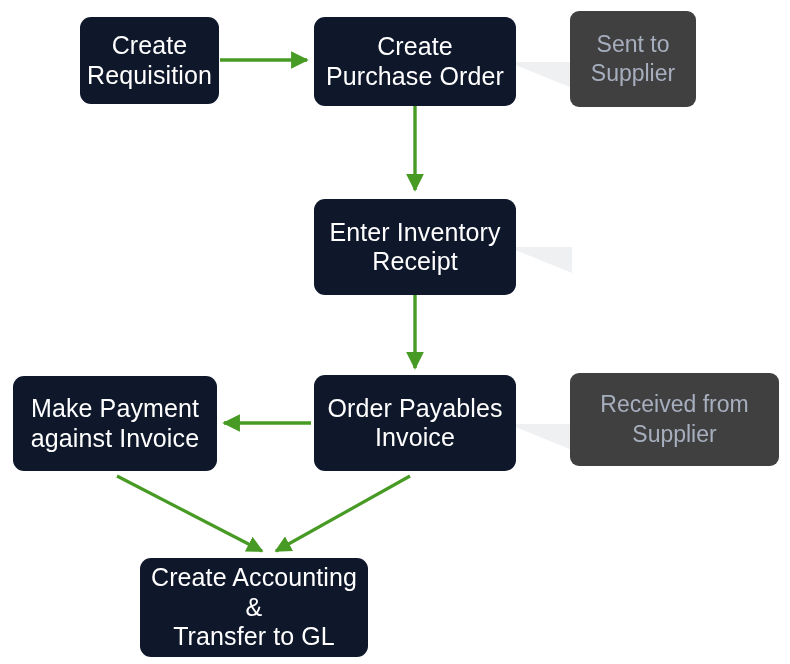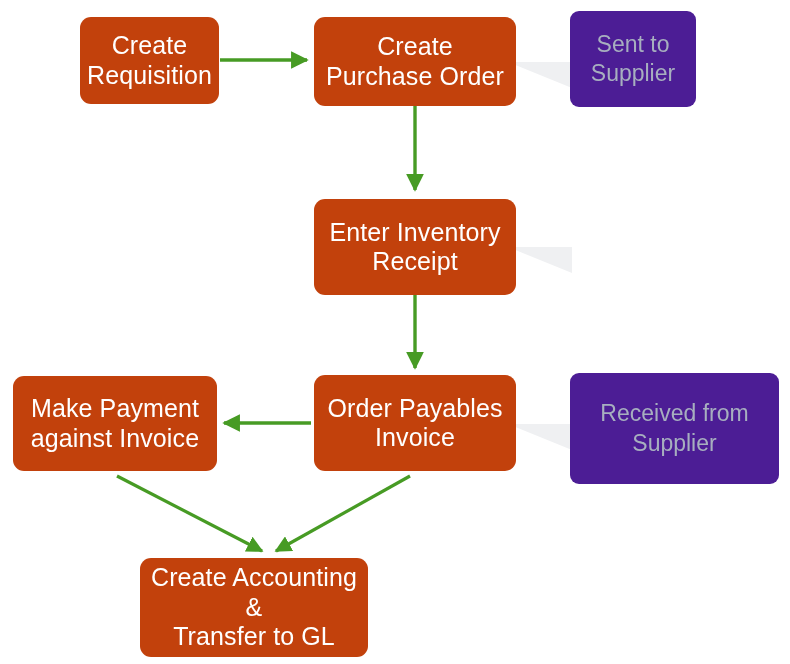--- a/index.html
+++ b/index.html
@@ -12,21 +12,21 @@
   }
   #canvas {
     position: relative;
     width: 790px;
     height: 664px;
     background: #ffffff;
     overflow: hidden;
   }
   .node {
     position: absolute;
-    background: #c2410c;
+    background: #0f172a;
     border-radius: 11px;
     color: #ffffff;
     display: flex;
     align-items: center;
     justify-content: center;
     text-align: center;
     font-size: 25px;
     line-height: 1.18;
     font-family: "Liberation Sans", sans-serif;
     font-weight: 400;
@@ -34,21 +34,21 @@
     box-sizing: border-box;
     padding: 2px 8px;
     z-index: 3;
   }
   .node span {
     display: block;
     white-space: pre-line;
   }
   .callout {
     position: absolute;
-    background: #4c1d95;
+    background: #404040;
     border-radius: 9px;
     color: #A7AFBF;
     display: flex;
     align-items: center;
     justify-content: center;
     text-align: center;
     font-size: 23px;
     line-height: 1.28;
     font-family: "Liberation Sans", sans-serif;
     font-weight: 400;
@@ -116,21 +116,21 @@
   <div class="callout-tail" style="left:508px; top:62px; border-top:0 solid transparent; border-bottom:26px solid transparent; border-right:64px solid #EFF0F2;"></div>
   <div class="callout-tail" style="left:508px; top:247px; border-top:0 solid transparent; border-bottom:26px solid transparent; border-right:64px solid #EFF0F2;"></div>
   <div class="callout-tail" style="left:508px; top:424px; border-top:0 solid transparent; border-bottom:26px solid transparent; border-right:64px solid #EFF0F2;"></div>
 
   <div class="callout" style="left:570px; top:11px; width:126px; height:96px;">
     <span>Sent to
 Supplier</span>
   </div>
 
 
-  <div class="callout" style="left:570px; top:373px; width:209px; height:111px;">
+  <div class="callout" style="left:570px; top:373px; width:209px; height:93px;">
     <span>Received from
 Supplier</span>
   </div>
 
   <div class="node" style="left:80px; top:17px; width:139px; height:87px;">
     <span>Create
 Requisition</span>
   </div>
 
   <div class="node" style="left:314px; top:17px; width:202px; height:89px;">

